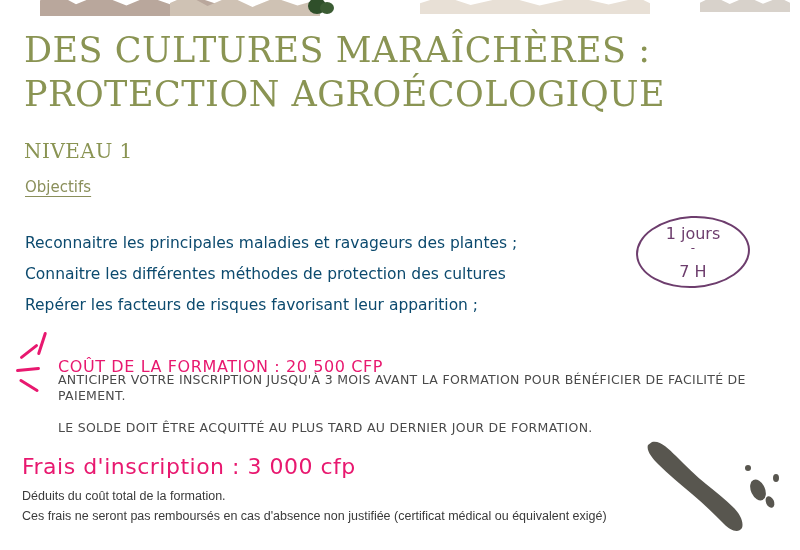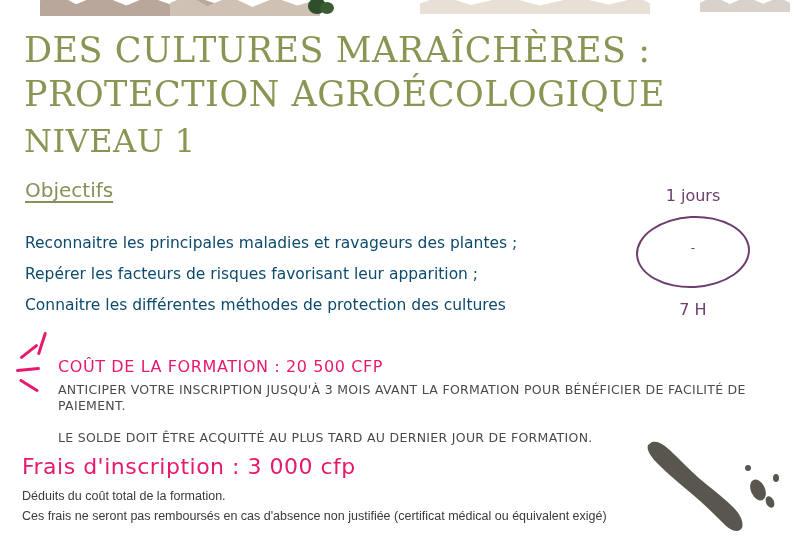--- a/index.html
+++ b/index.html
@@ -78,33 +78,33 @@
   .title-line {
     font-family: "DejaVu Serif", serif;
     font-size: 35px;
     line-height: 44px;
     letter-spacing: 0.5px;
     color: #8a9453;
     white-space: nowrap;
   }
   .subtitle {
     font-family: "DejaVu Serif", serif;
-    font-size: 32px;
+    font-size: 20px;
     line-height: 30px;
     letter-spacing: 0.5px;
     color: #8a9453;
-    margin-top: 10px;
+    margin-top: 20px;
   }
 
   .objectifs {
     position: absolute;
     left: 25px;
     top: 178px;
     font-family: "DejaVu Sans", sans-serif;
-    font-size: 20px;
+    font-size: 15px;
     color: #8a8f5a;
     text-decoration: underline;
     text-underline-offset: 4px;
   }
 
   .bullets {
     position: absolute;
     left: 25px;
     top: 228px;
     width: 590px;
@@ -134,21 +134,20 @@
   }
   .duration .inner {
     position: absolute;
     inset: 0;
     display: flex;
     flex-direction: column;
     align-items: center;
     justify-content: center;
     color: #6d3d6d;
     font-family: "DejaVu Sans", sans-serif;
-    gap: 38px;
   }
   .duration .d-top { font-size: 16px; line-height: 19px; }
   .duration .d-sep { font-size: 12px; line-height: 11px; }
   .duration .d-bot { font-size: 16px; line-height: 19px; margin-top: 8px; }
 
   
   .burst {
     position: absolute;
     left: 14px;
     top: 336px;
@@ -173,21 +172,21 @@
     top: 357px;
     font-family: "DejaVu Sans", sans-serif;
     font-size: 16px;
     letter-spacing: 0.6px;
     color: #e8186f;
     white-space: nowrap;
   }
   .cost-note {
     position: absolute;
     left: 58px;
-    top: 382px;
+    top: 372px;
     width: 730px;
     font-family: "DejaVu Sans", sans-serif;
     font-size: 12.5px;
     letter-spacing: 0.3px;
     line-height: 16px;
     color: #4a4a4a;
   }
   .cost-note .l2 { margin-top: 16px; }
 
   
@@ -238,22 +237,22 @@
   <div class="title-block">
     <div class="title-line">DES CULTURES MARAÎCHÈRES :</div>
     <div class="title-line">PROTECTION AGROÉCOLOGIQUE</div>
     <div class="subtitle">NIVEAU 1</div>
   </div>
 
   <div class="objectifs">Objectifs</div>
 
   <div class="bullets">
     <div>Reconnaitre les principales maladies et ravageurs des plantes ;</div>
+    <div>Connaitre les différentes méthodes de protection des cultures</div>
     <div>Repérer les facteurs de risques favorisant leur apparition ;</div>
-    <div>Connaitre les différentes méthodes de protection des cultures</div>
   </div>
 
   <div class="duration">
     <div class="ellipse"></div>
     <div class="inner">
       <div class="d-top">1 jours</div>
       <div class="d-sep">-</div>
       <div class="d-bot">7 H</div>
     </div>
   </div>

